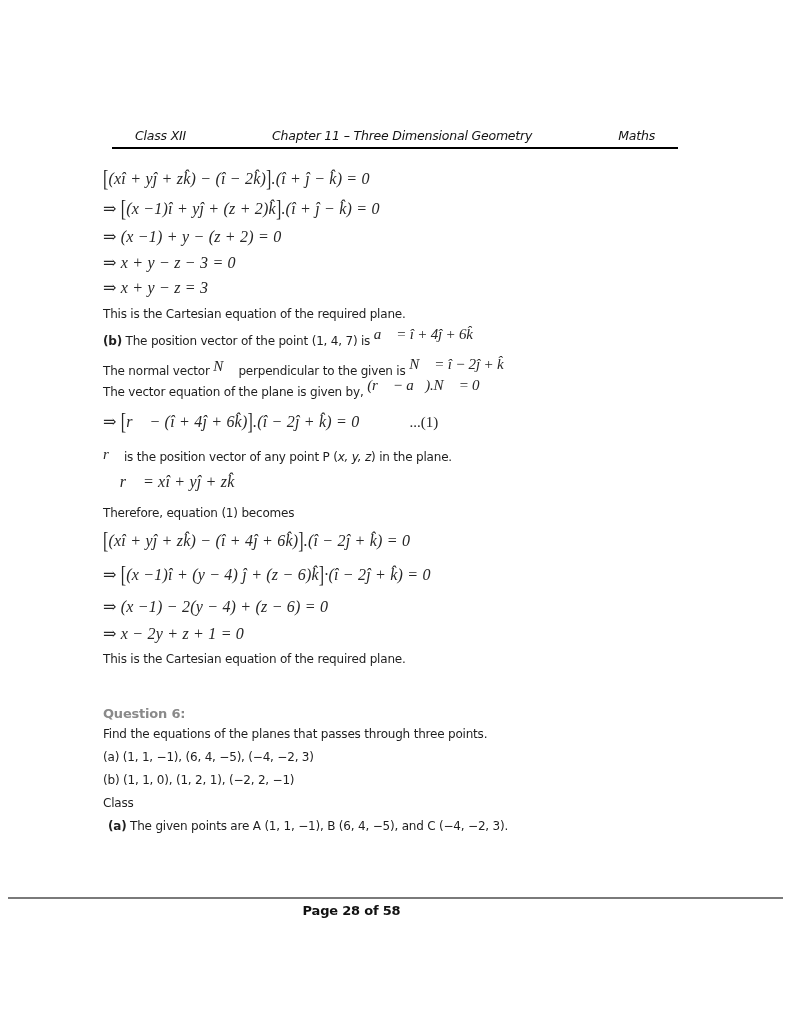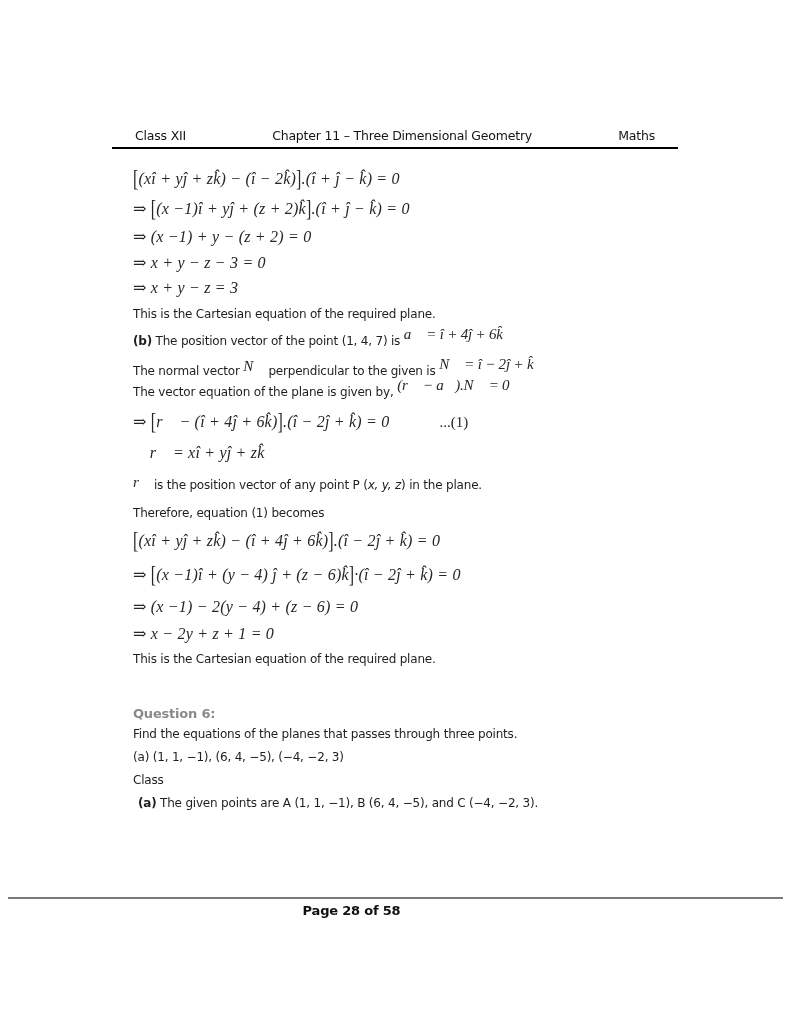--- a/index.html
+++ b/index.html
@@ -4,27 +4,27 @@
 <style>
   html,body{margin:0;padding:0;background:#ffffff;}
   .page{
     position:relative;width:791px;height:1024px;background:#ffffff;overflow:hidden;
     font-family:"DejaVu Sans","Liberation Sans",sans-serif;color:#1e1e1e;
   }
   
   .header{
     position:absolute;left:112px;top:128px;width:566px;
     display:flex;justify-content:space-between;align-items:flex-start;
-    font-size:12.5px;letter-spacing:-0.2px;color:#141414;
+    font-size:12.5px;letter-spacing:-0.2px;color:#141414;font-style:italic;
   }
   .header .h-left{margin-left:23px;}
   .header .h-right{margin-right:23px;}
   .header-rule{position:absolute;left:112px;top:147px;width:566px;border-top:2px solid #000;}
   
-  .content{position:absolute;left:133px;top:164px;width:565px;}
+  .content{position:absolute;left:103px;top:164px;width:565px;}
   .line{white-space:nowrap;}
   .txt{font-size:12px;letter-spacing:-0.2px;line-height:20px;color:#1e1e1e;}
   .eq{
     font-family:"Liberation Serif","DejaVu Serif",serif;font-style:italic;
     font-size:16px;color:#262626;letter-spacing:0.2px;
   }
   .eq .br{display:inline-block;transform:scaleY(1.45);transform-origin:50% 55%;font-style:normal;}
   .imath{
     font-family:"Liberation Serif","DejaVu Serif",serif;font-style:italic;
     font-size:15px;color:#262626;
@@ -82,38 +82,39 @@
     </div>
 
     <div class="line txt mt10">
       <span>The vector equation of the plane is given by, </span><span class="imath raised">(r⃗ − a⃗).N⃗ = 0</span>
     </div>
 
     <div class="line mt4 h32">
       <span class="eq">⇒ <span class="br">[</span>r⃗ − (î + 4ĵ + 6k̂)<span class="br">]</span>.(î − 2ĵ + k̂) = 0</span><span class="eqtag">...(1)</span>
     </div>
 
-    <div class="line eq h26 mt2">∴ r⃗ = xî + yĵ + zk̂</div>
-
     <div class="line txt mt8">
       <span class="imath raised-xs">r⃗</span><span> is the position vector of any point P (</span><span class="ivars">x, y, z</span><span>) in the plane.</span>
     </div>
+
+    <div class="line eq h26 mt2">∴ r⃗ = xî + yĵ + zk̂</div>
 
     <div class="line txt mt8">Therefore, equation (1) becomes</div>
 
     <div class="line eq h32 mt2"><span class="br">[</span>(xî + yĵ + zk̂) − (î + 4ĵ + 6k̂)<span class="br">]</span>.(î − 2ĵ + k̂) = 0</div>
     <div class="line eq h32 mt2">⇒ <span class="br">[</span>(x −1)î + (y − 4) ĵ + (z − 6)k̂<span class="br">]</span>·(î − 2ĵ + k̂) = 0</div>
     <div class="line eq h26 mt3">⇒ (x −1) − 2(y − 4) + (z − 6) = 0</div>
     <div class="line eq h25 mt1">⇒ x − 2y + z + 1 = 0</div>
 
     <div class="line txt mt3">This is the Cartesian equation of the required plane.</div>
 
     <div class="line q-title mt20">Question 6:</div>
     <div class="line txt mt3">Find the equations of the planes that passes through three points.</div>
     <div class="line txt mt3">(a) (1, 1, −1), (6, 4, −5), (−4, −2, 3)</div>
+    <div class="line txt mt3">(b) (1, 1, 0), (1, 2, 1), (−2, 2, −1)</div>
     <div class="line txt mt3">Class</div>
     <div class="line txt mt3 indent">
       <b>(a)</b><span> The given points are A (1, 1, −1), B (6, 4, −5), and C (−4, −2, 3).</span>
     </div>
 
   </div>
 
   <div class="footer-rule"></div>
   <div class="footer-label">Page 28 of 58</div>
 

